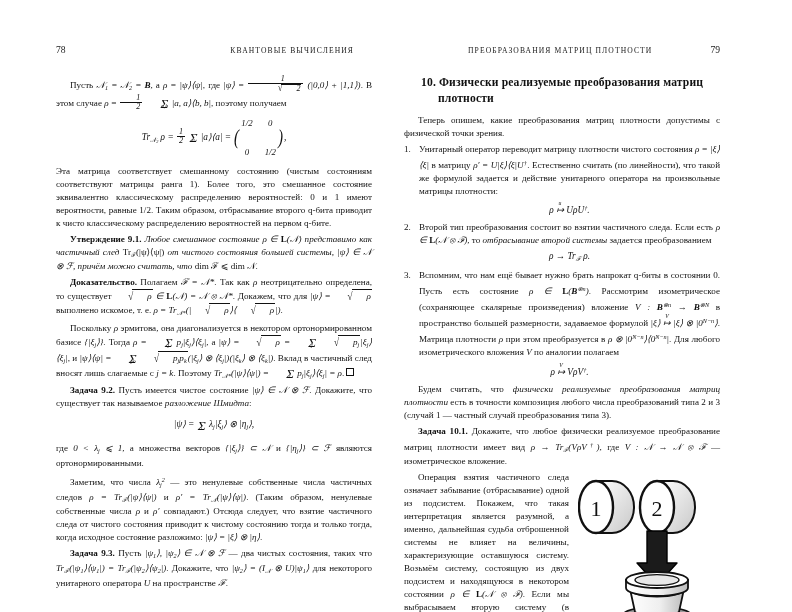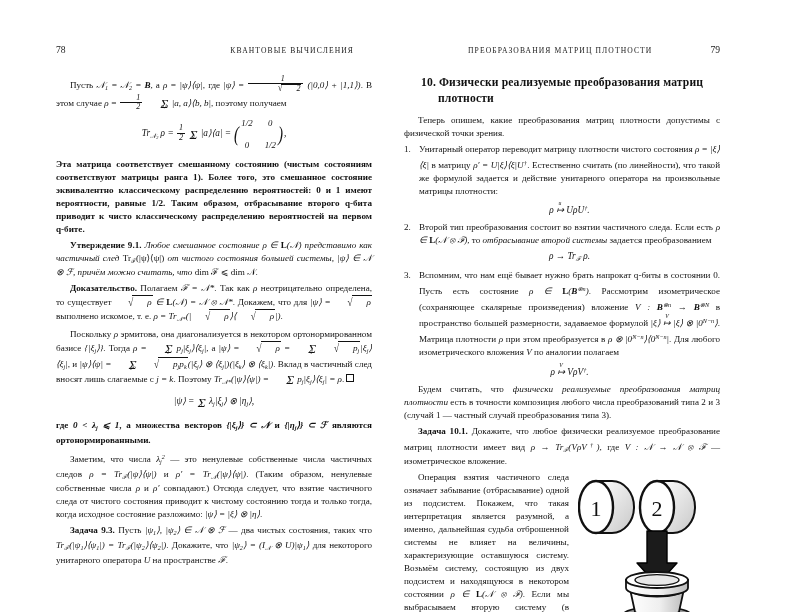--- a/index.html
+++ b/index.html
@@ -56,21 +56,21 @@
 
   p {
     margin: 0 0 3.0px 0;
     font-size: 9.1px;
     line-height: 13.0px;
     text-align: justify;
     text-justify: inter-word;
     hyphens: auto;
   }
   p.ind { text-indent: 14px; }
-  p.noind { text-indent: 0; font-weight: bold; }
+  p.noind { text-indent: 0; }
 
   .disp {
     text-align: center;
     margin: 3.0px 0 4.0px 0;
     font-size: 9.3px;
     line-height: 13px;
     font-family: "Liberation Serif", serif;
   }
   .disp-tall { line-height: 18px; margin: 5px 0 6px 0; }
 
@@ -114,21 +114,21 @@
     left: 50%;
     transform: translateX(-50%);
     font-size: 0.40em;
     font-style: italic;
   }
   .bigsum .lim.below { top: 1.02em; }
 
   .matrix {
     display: inline-grid;
     grid-template-columns: auto auto;
-    gap: 9px 12px;
+    gap: 16px 12px;
     vertical-align: middle;
     text-align: center;
     font-size: 0.95em;
     line-height: 13px;
     margin: 0 1px;
   }
   .paren {
     display: inline-block;
     font-size: 2.25em;
     line-height: 0.62;
@@ -261,20 +261,26 @@
       <span class="mi">ρ</span>
       <span>эрмитова, она диагонализуется в некотором ортонормированном базисе</span>
       <span class="mi">{|ξ<sub>j</sub>⟩}</span><span>. Тогда</span>
       <span class="mi">ρ = <span class="bigsum">Σ<span class="lim below">j</span></span> p<sub>j</sub>|ξ<sub>j</sub>⟩⟨ξ<sub>j</sub>|</span><span>, а</span>
       <span class="mi">|ψ⟩ = <span class="radsym">√</span><span class="sqrt">ρ</span> = <span class="bigsum">Σ<span class="lim below">j</span></span> <span class="radsym">√</span><span class="sqrt">p<sub>j</sub></span>|ξ<sub>j</sub>⟩⟨ξ<sub>j</sub>|</span><span>, и</span>
       <span class="mi">|ψ⟩⟨ψ| = <span class="bigsum">Σ<span class="lim below">jk</span></span> <span class="radsym">√</span><span class="sqrt">p<sub>j</sub>p<sub>k</sub></span>(|ξ<sub>j</sub>⟩ ⊗ ⟨ξ<sub>j</sub>|)(|ξ<sub>k</sub>⟩ ⊗ ⟨ξ<sub>k</sub>|)</span><span>. Вклад в частичный след вносят лишь слагаемые с</span>
       <span class="mi">j = k</span><span>. Поэтому</span>
       <span class="mi">Tr<sub>𝒩*</sub>(|ψ⟩⟨ψ|) = <span class="bigsum">Σ<span class="lim below">j</span></span> p<sub>j</sub>|ξ<sub>j</sub>⟩⟨ξ<sub>j</sub>| = ρ</span>.<span class="qed"></span>
     </p>
 
+    <p class="ind">
+      <span class="bf">Задача 9.2.</span>
+      <span>Пусть имеется чистое состояние</span>
+      <span class="mi">|ψ⟩ ∈ 𝒩 ⊗ ℱ</span><span>. Докажите, что существует так называемое</span>
+      <span class="it">разложение Шмидта</span>:
+    </p>
 
     <div class="disp disp-tall">
       <span class="mi">|ψ⟩ = <span class="bigsum">Σ<span class="lim below">j</span></span> λ<sub>j</sub>|ξ<sub>j</sub>⟩ ⊗ |η<sub>j</sub>⟩,</span>
     </div>
 
     <p class="noind">
       <span>где</span>
       <span class="mi">0 &lt; λ<sub>j</sub> ⩽ 1</span><span>, а множества векторов</span>
       <span class="mi">{|ξ<sub>j</sub>⟩} ⊂ 𝒩</span>
       <span>и</span>

